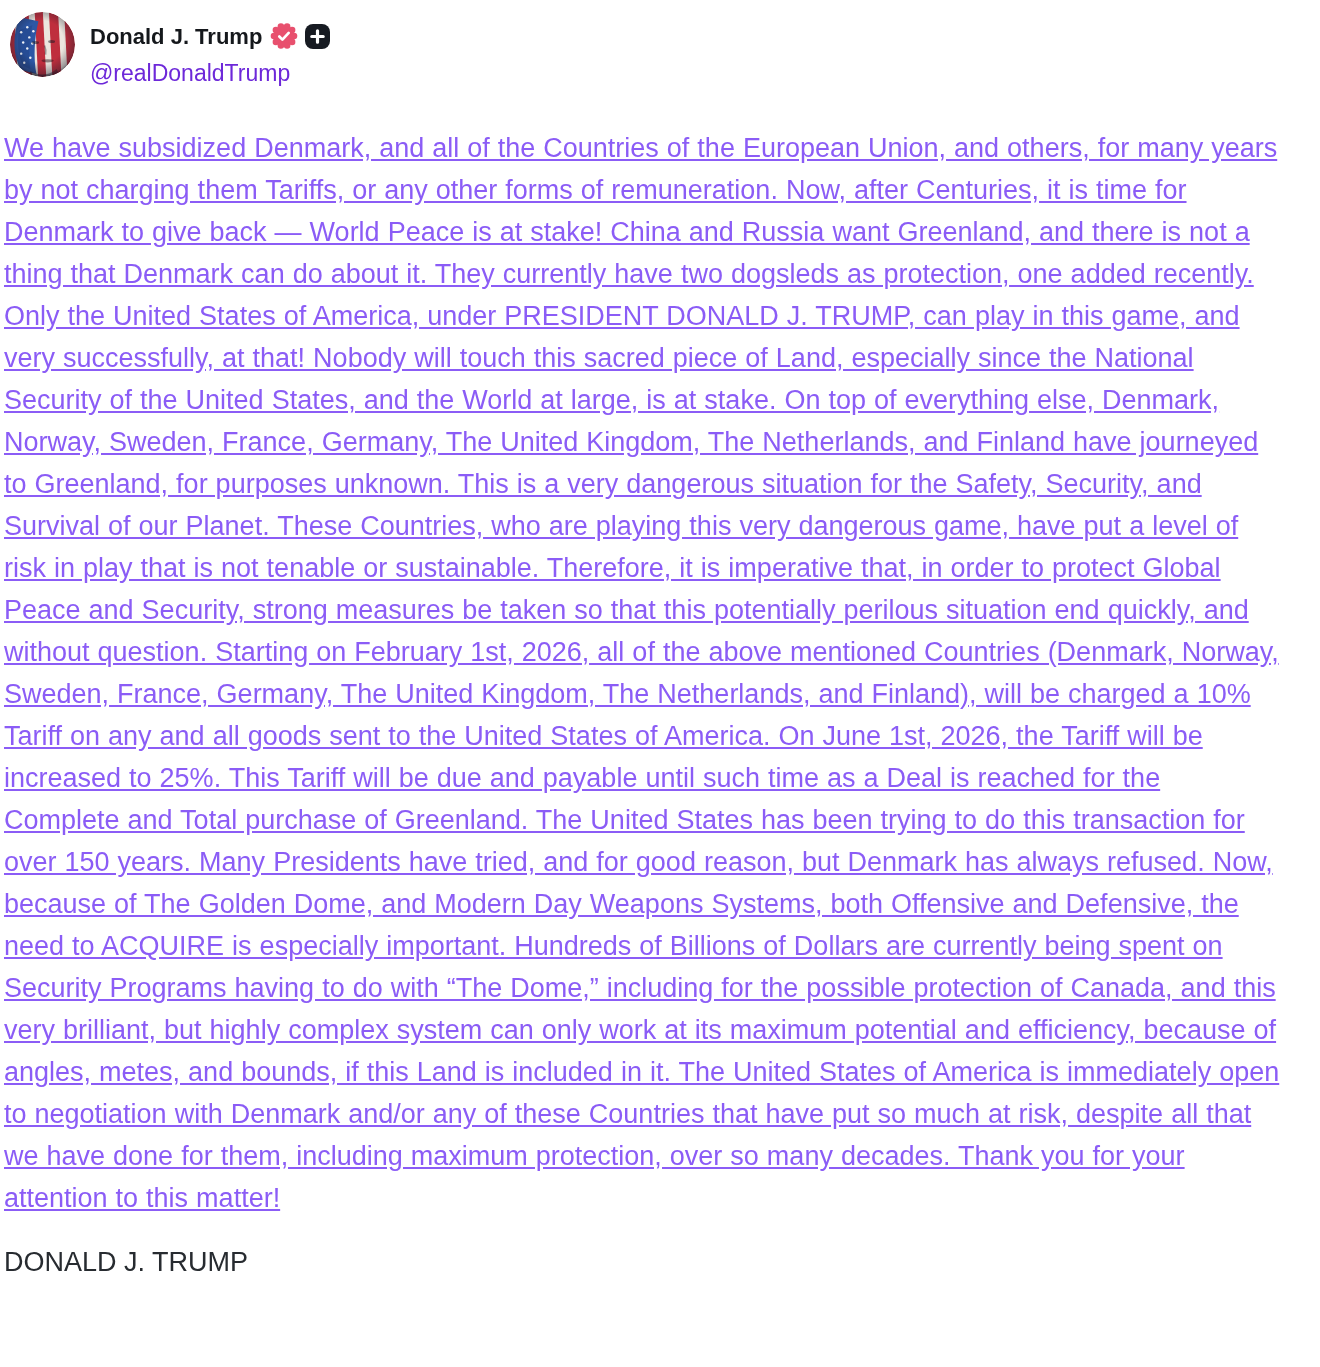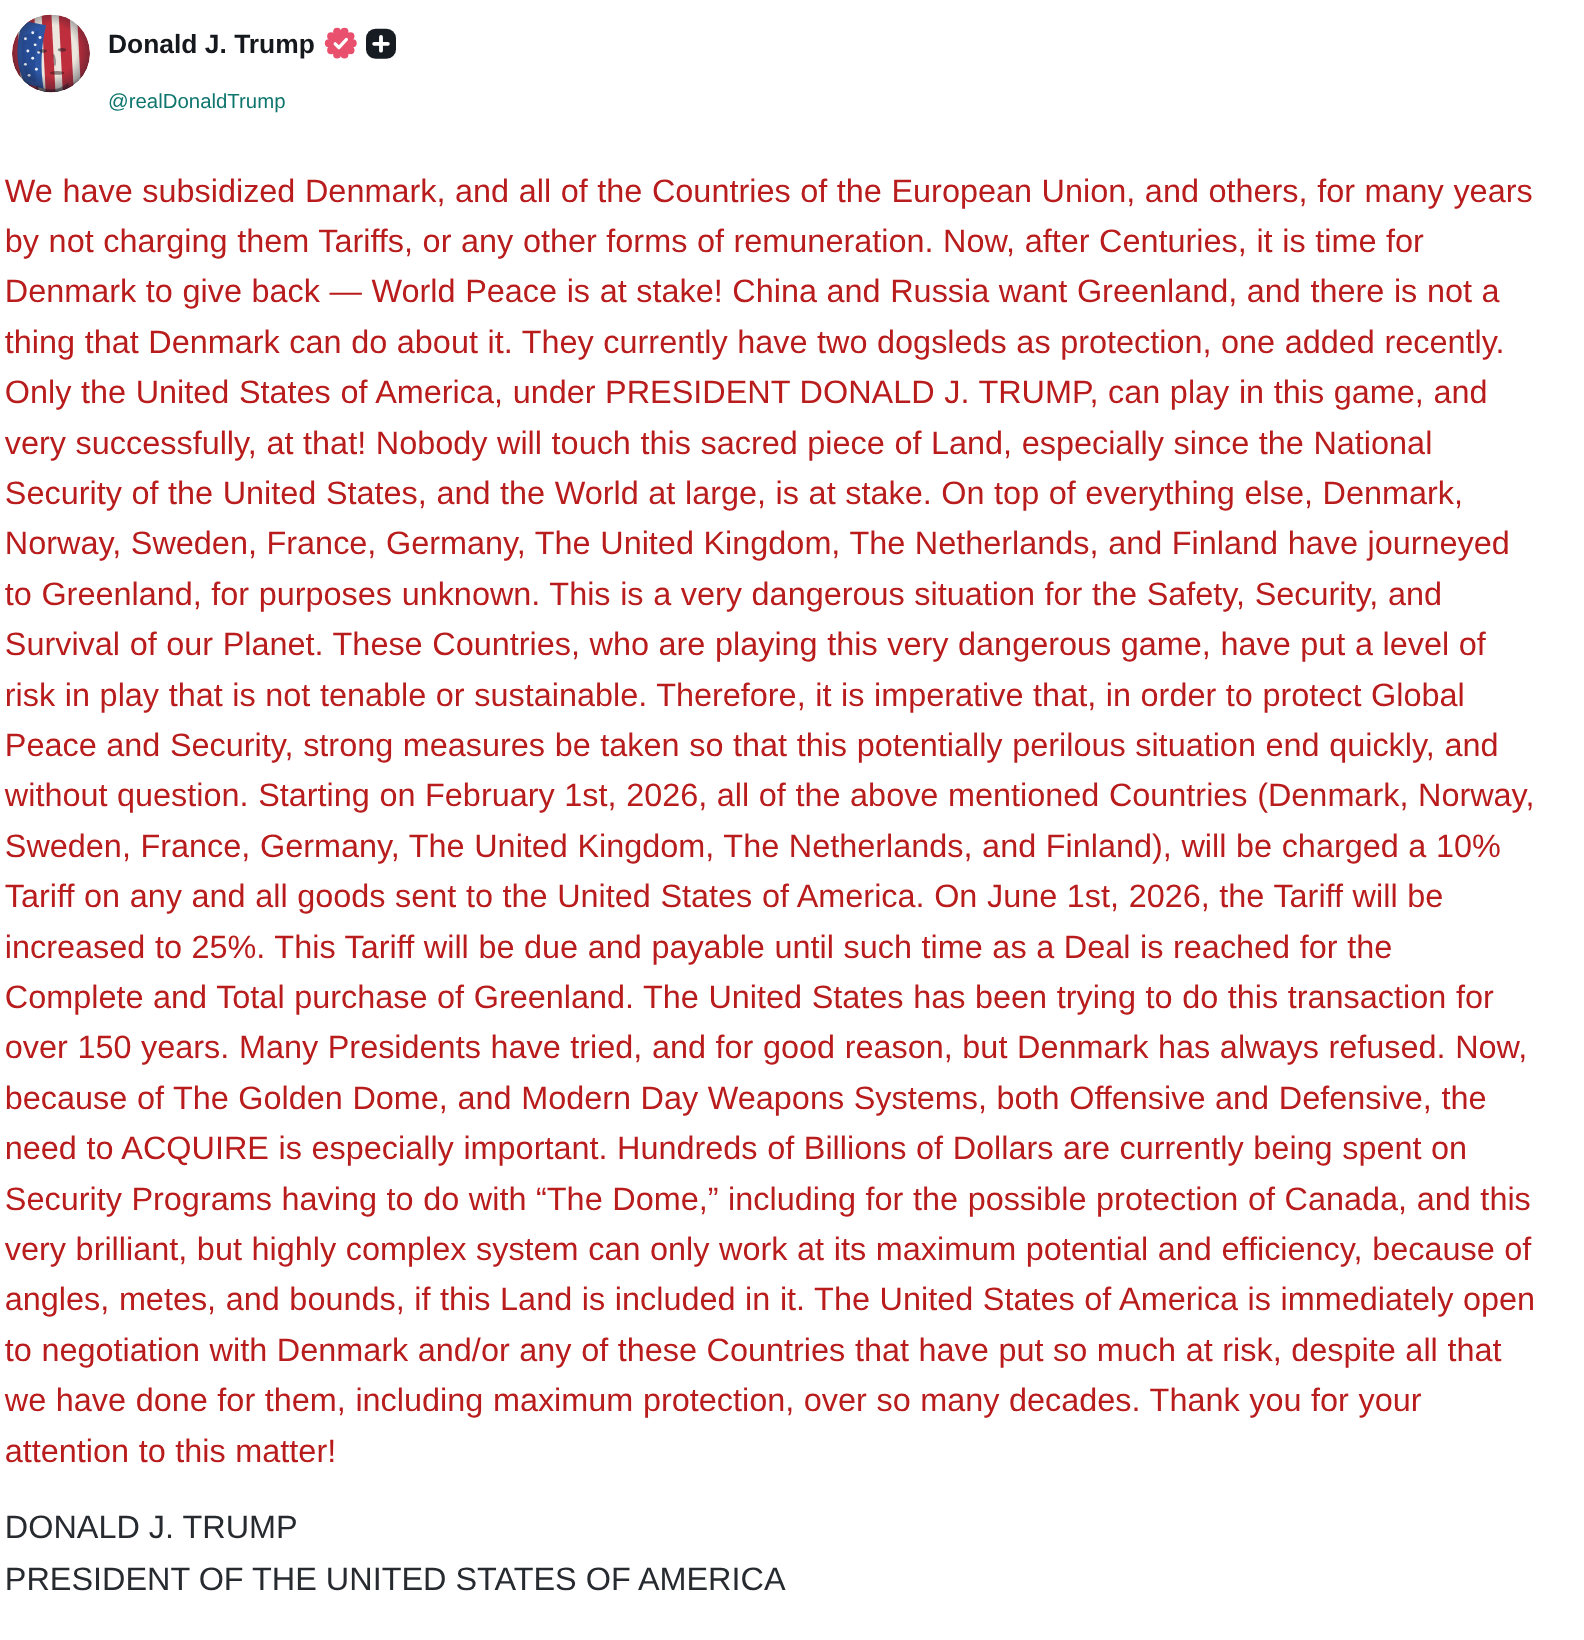--- a/index.html
+++ b/index.html
@@ -46,34 +46,35 @@
     cursor: pointer;
   }
   .badge {
     display: inline-flex;
     align-items: center;
     justify-content: center;
   }
   .badge.verified { margin-left: 8px; }
   .badge.plus { margin-left: 6px; }
   .handle {
-    font-size: 17px;
-    color: #0f766e;
+    font-size: 23px;
+    color: #6d28d9;
     line-height: 27px;
-    margin-top: 21px;
+    margin-top: 10px;
     cursor: pointer;
   }
   .body-text {
     margin-top: 40px;
     width: 1276px;
     font-size: 27px;
     line-height: 42px;
-    color: #b91c1c;
+    color: #8b5cf6;
     letter-spacing: 0px;
     word-spacing: 0.5px;
+    text-decoration: underline;
   }
   .signature {
     margin-top: 22px;
     font-size: 27px;
     line-height: 43px;
     color: #272b30;
   }
 </style>
 </head>
 <body>
@@ -158,16 +159,15 @@
         </span>
       </div>
       <div class="handle">@realDonaldTrump</div>
     </div>
   </div>
 
   <div class="body-text">We have subsidized Denmark, and all of the Countries of the European Union, and others, for many years by not charging them Tariffs, or any other forms of remuneration. Now, after Centuries, it is time for Denmark to give back — World Peace is at stake! China and Russia want Greenland, and there is not a thing that Denmark can do about it. They currently have two dogsleds as protection, one added recently. Only the United States of America, under PRESIDENT DONALD J. TRUMP, can play in this game, and very successfully, at that! Nobody will touch this sacred piece of Land, especially since the National Security of the United States, and the World at large, is at stake. On top of everything else, Denmark, Norway, Sweden, France, Germany, The United Kingdom, The Netherlands, and Finland have journeyed to Greenland, for purposes unknown. This is a very dangerous situation for the Safety, Security, and Survival of our Planet. These Countries, who are playing this very dangerous game, have put a level of risk in play that is not tenable or sustainable. Therefore, it is imperative that, in order to protect Global Peace and Security, strong measures be taken so that this potentially perilous situation end quickly, and without question. Starting on February 1st, 2026, all of the above mentioned Countries (Denmark, Norway, Sweden, France, Germany, The United Kingdom, The Netherlands, and Finland), will be charged a 10% Tariff on any and all goods sent to the United States of America. On June 1st, 2026, the Tariff will be increased to 25%. This Tariff will be due and payable until such time as a Deal is reached for the Complete and Total purchase of Greenland. The United States has been trying to do this transaction for over 150 years. Many Presidents have tried, and for good reason, but Denmark has always refused. Now, because of The Golden Dome, and Modern Day Weapons Systems, both Offensive and Defensive, the need to ACQUIRE is especially important. Hundreds of Billions of Dollars are currently being spent on Security Programs having to do with “The Dome,” including for the possible protection of Canada, and this very brilliant, but highly complex system can only work at its maximum potential and efficiency, because of angles, metes, and bounds, if this Land is included in it. The United States of America is immediately open to negotiation with Denmark and/or any of these Countries that have put so much at risk, despite all that we have done for them, including maximum protection, over so many decades. Thank you for your attention to this matter!</div>
 
   <div class="signature">
     <div>DONALD J. TRUMP</div>
-    <div>PRESIDENT OF THE UNITED STATES OF AMERICA</div>
   </div>
 
 </div>
 
 </body></html>

